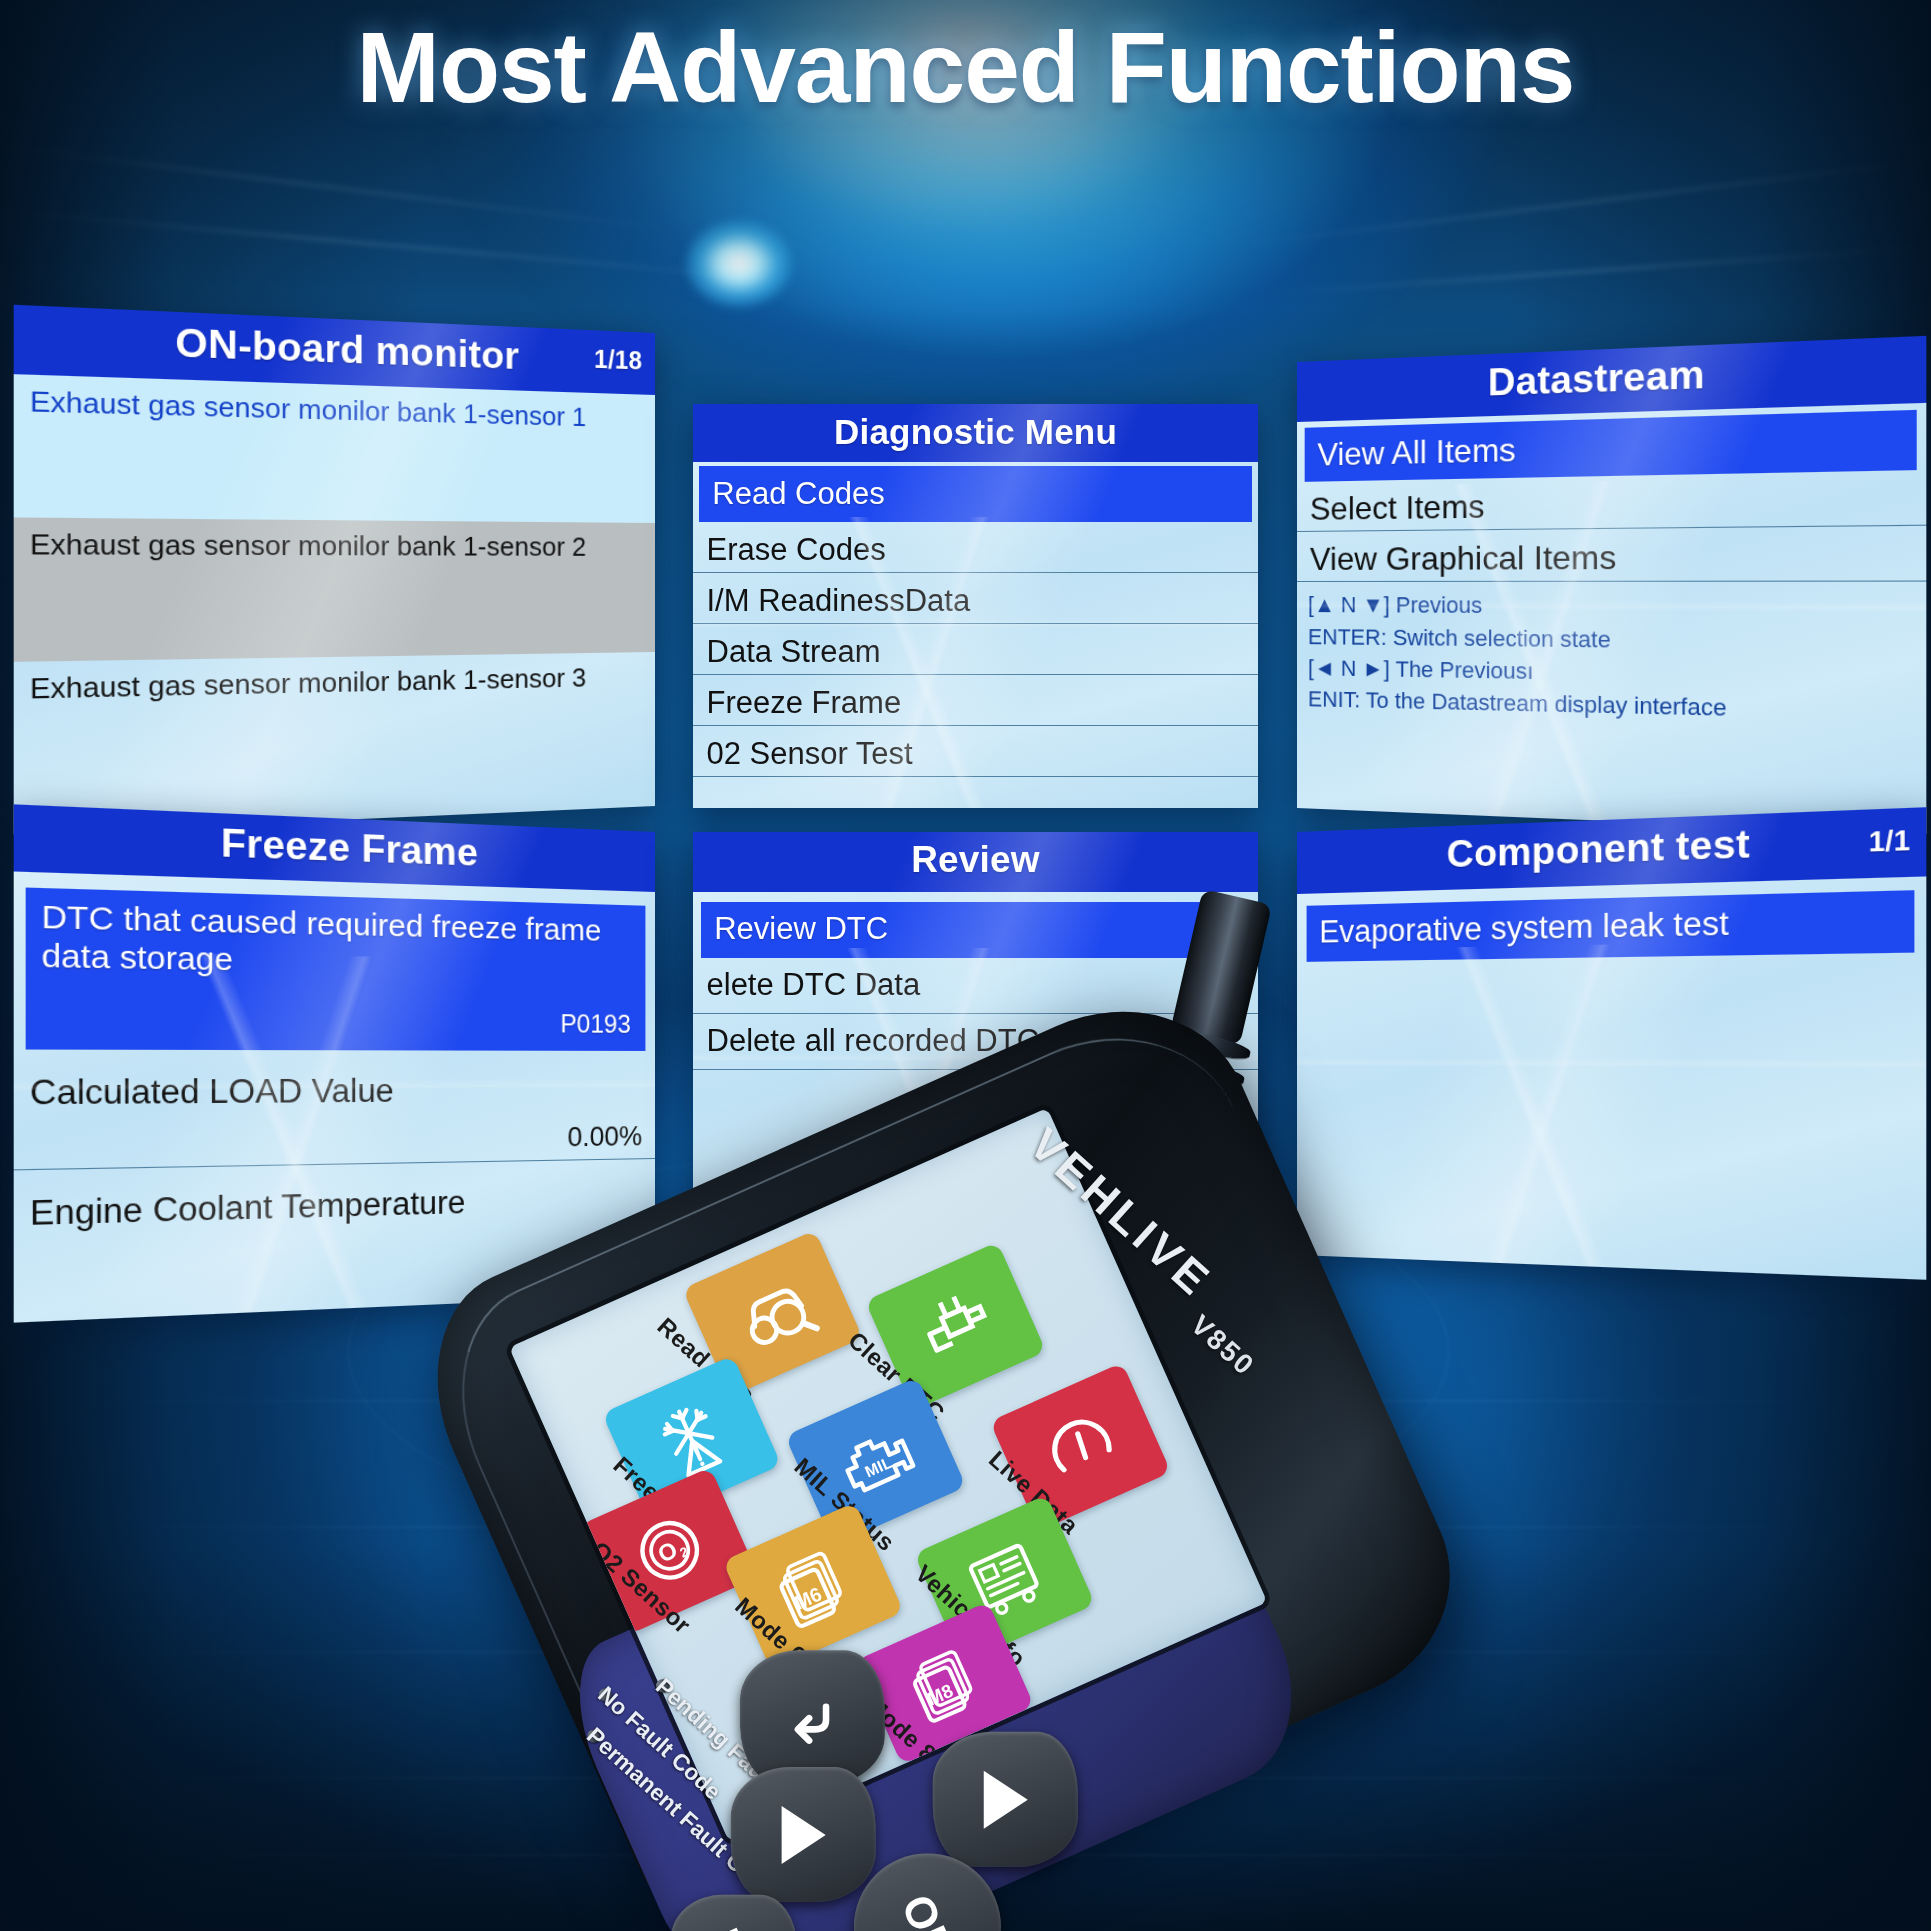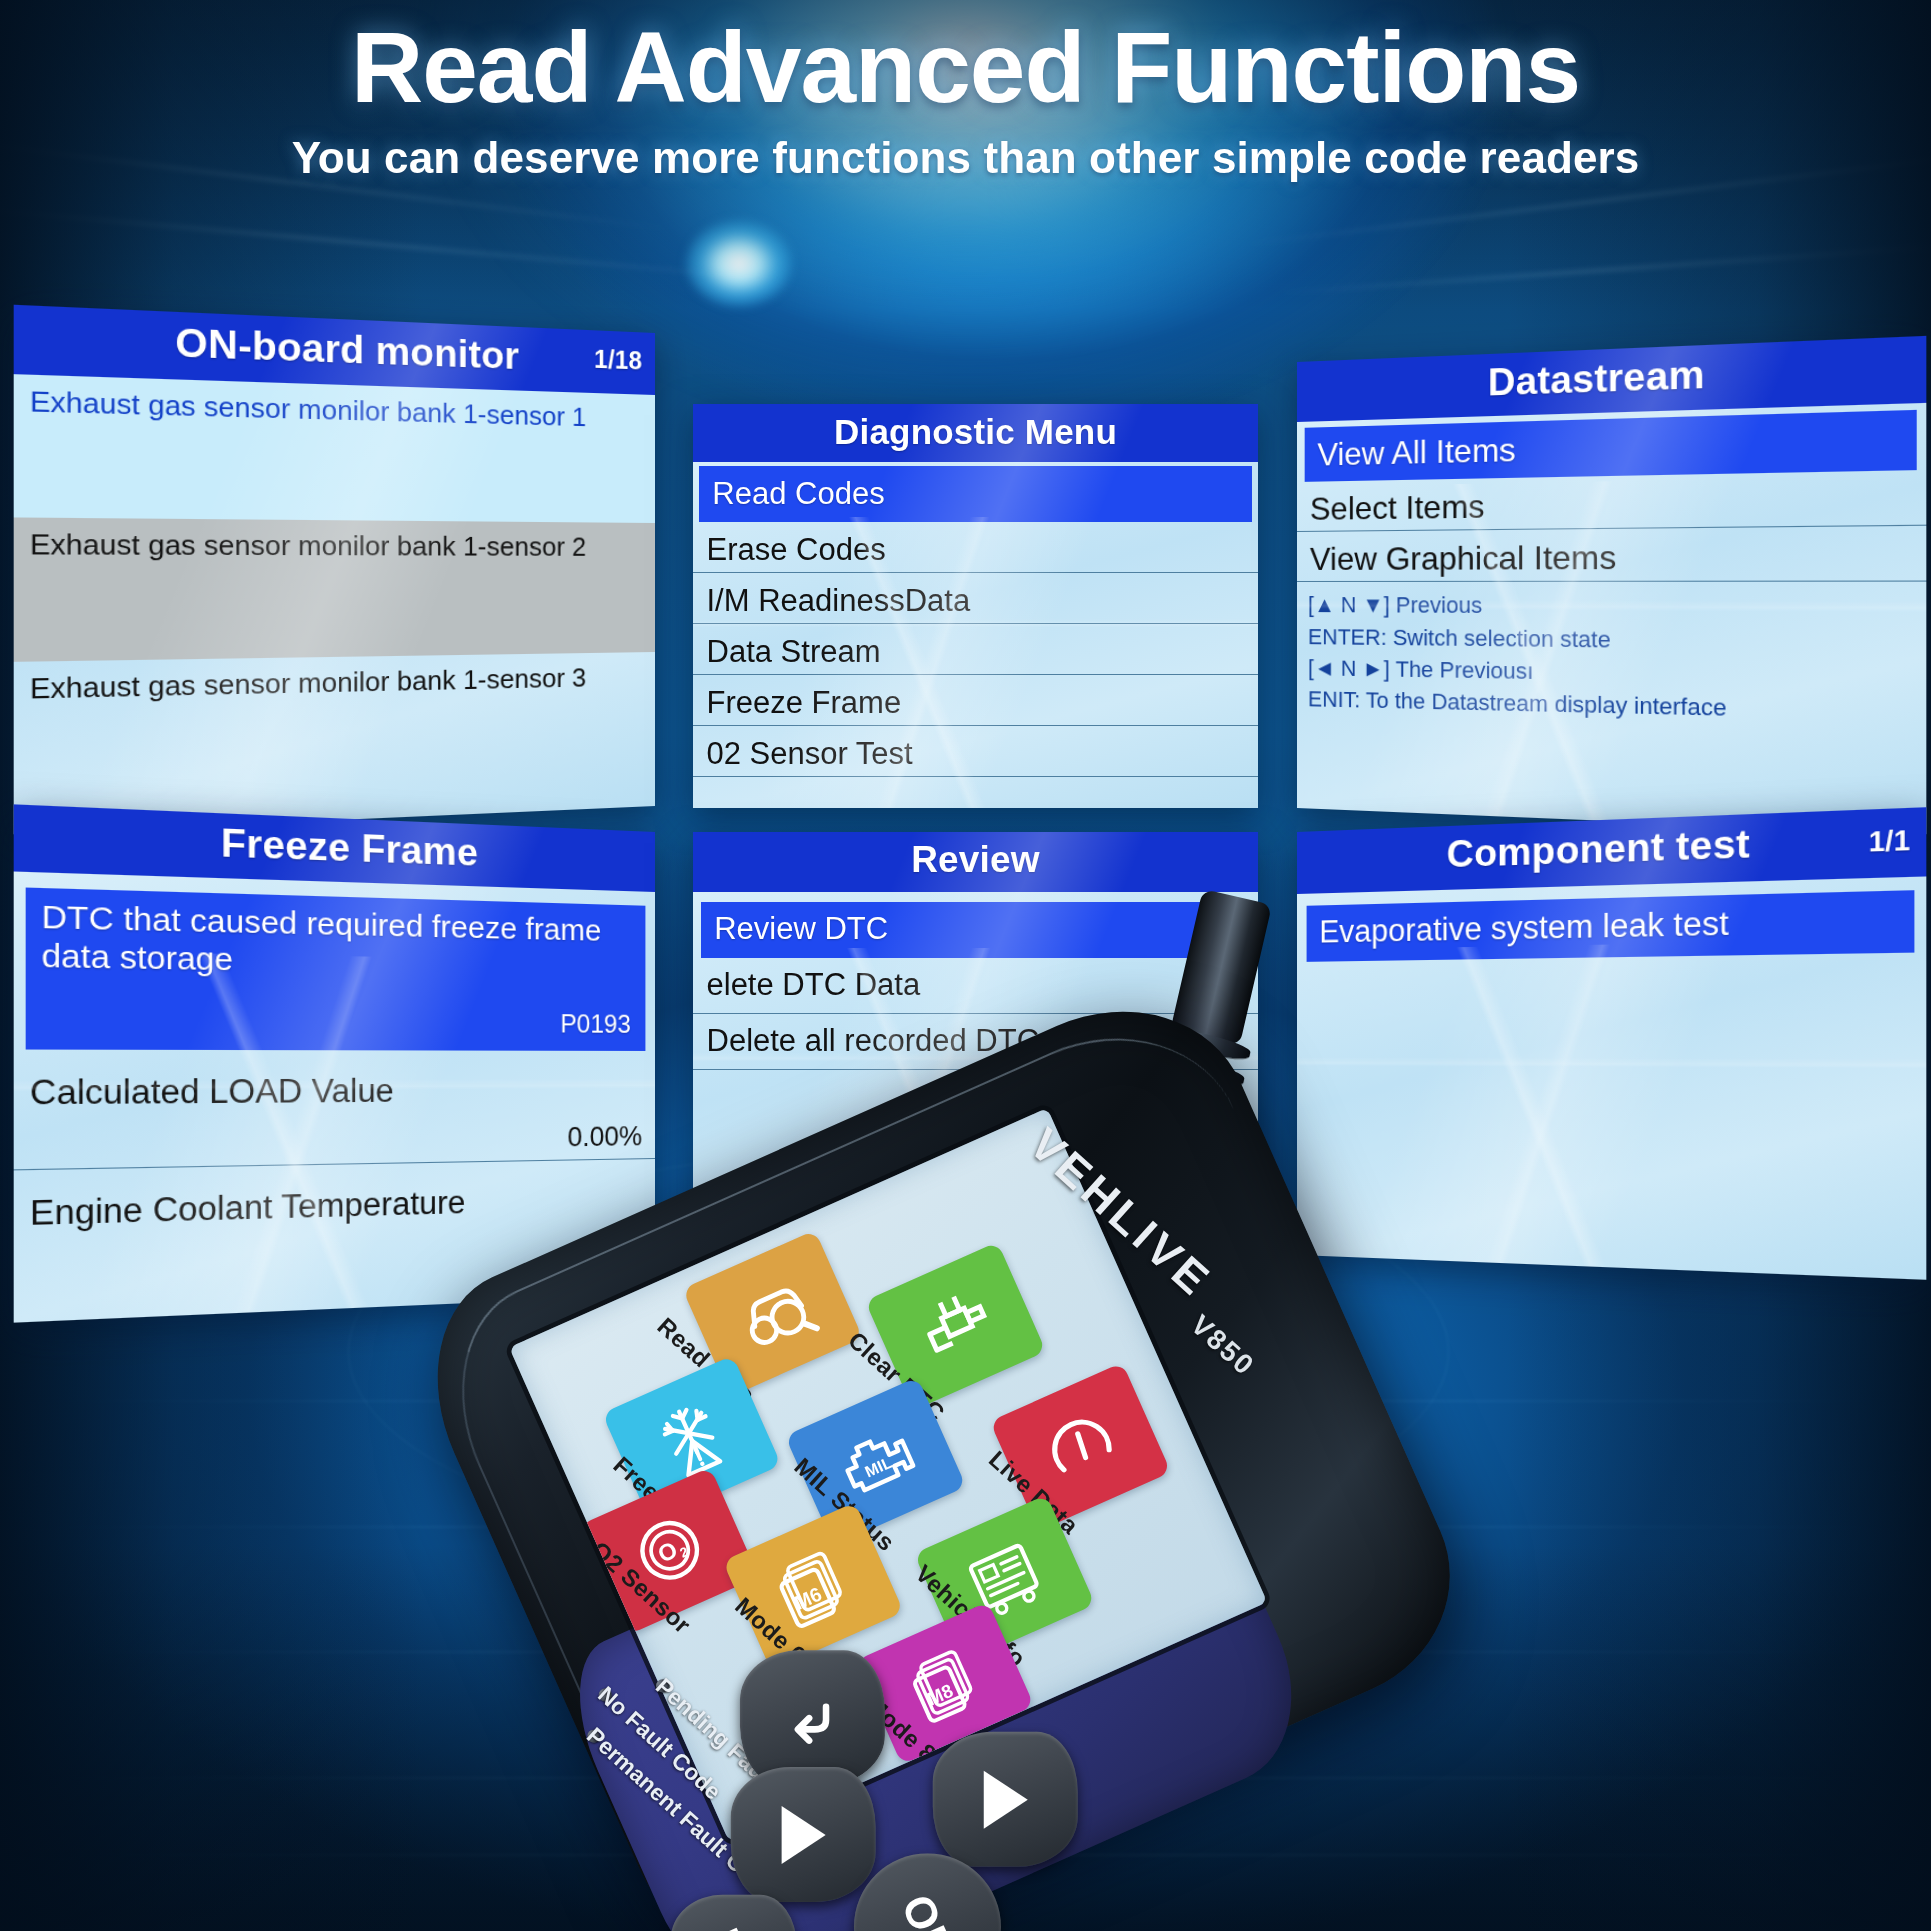--- a/index.html
+++ b/index.html
@@ -248,22 +248,21 @@
     <div class="hband" style="top:415px;"></div>
     <div class="hband" style="top:541px;"></div>
     <div class="hband" style="top:666px;"></div>
     <div class="hband" style="top:792px;"></div>
     <div class="hband" style="top:869px;"></div>
   </div>
   <div class="bg-vignette"></div>
 </div>
 
 <div id="heading">
-  <div id="title">Read Advanced Functions</div>
-  <div id="subtitle">You can deserve more functions than other simple code readers</div>
+  <div id="title">Most Advanced Functions</div>
 </div>
 
 <div class="panel left" id="panel-onboard">
   <div class="p-head">
     <span>ON-board monitor</span>
     <span class="pg">1/18</span>
   </div>
   <div class="p-body">
     <div class="row sel-light" style="height:128px;">
       <span>Exhaust gas sensor monilor bank 1-sensor 1</span>

